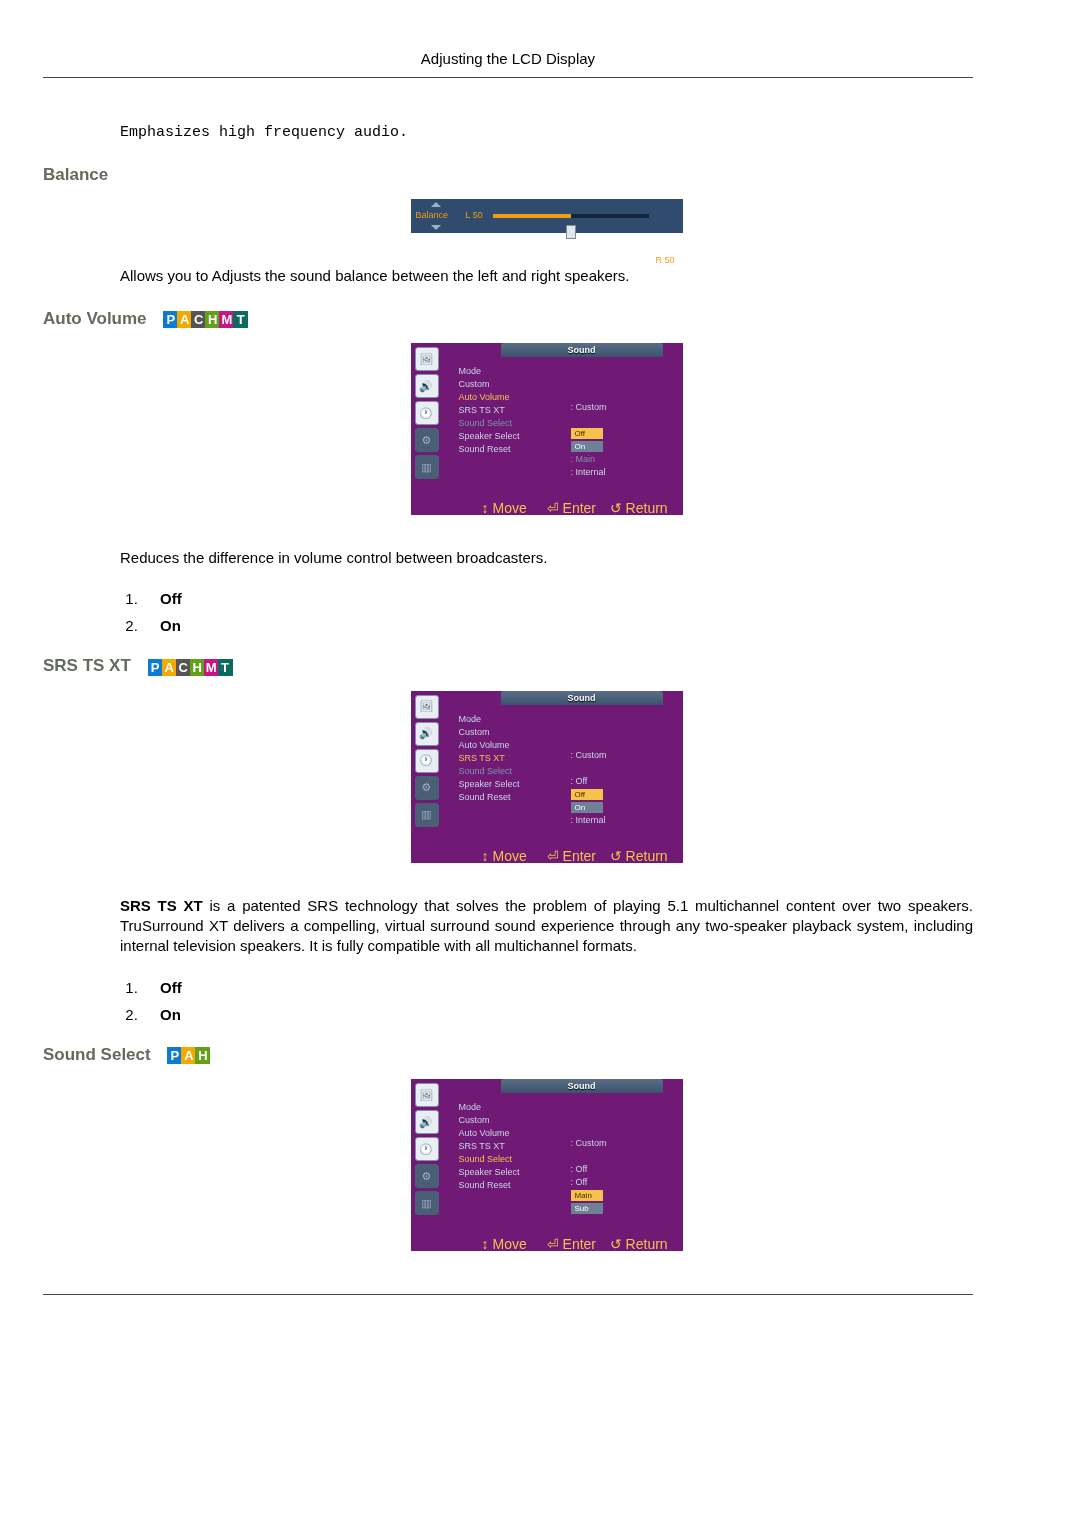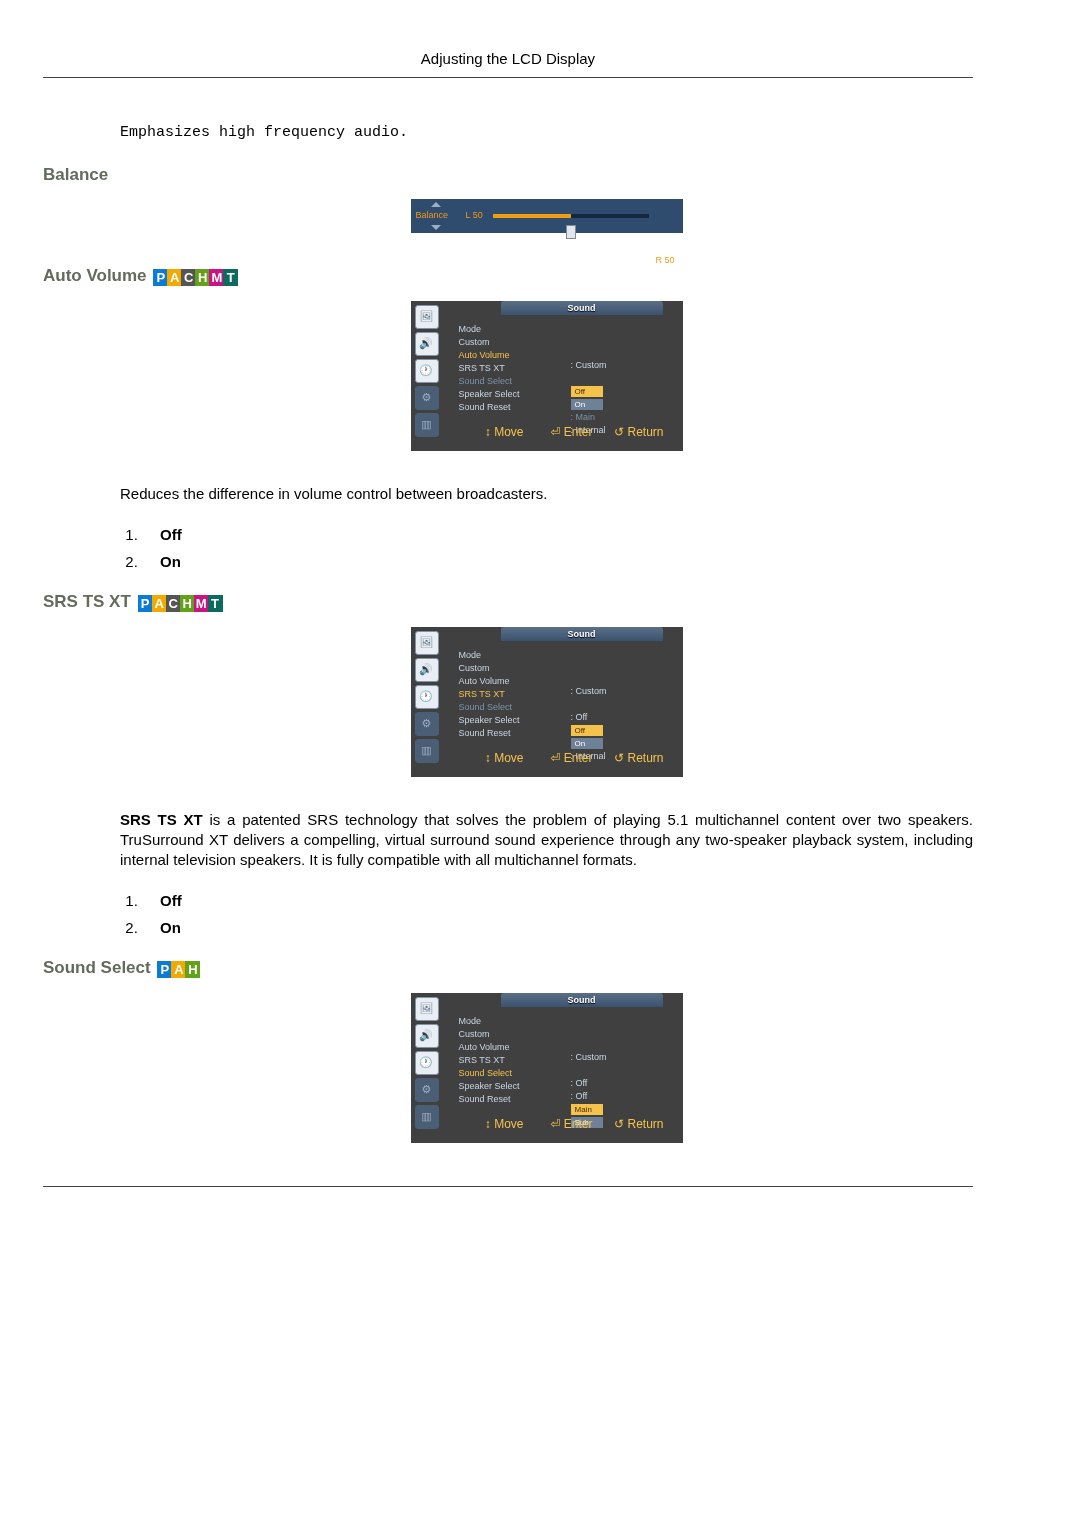--- a/index.html
+++ b/index.html
@@ -26,21 +26,21 @@
   }
   .section-heading {
     font-size: 17px;
     font-weight: bold;
     color: #636B5D;
     margin: 18px 0 14px -77px;
   }
   .source-badges {
     display: inline-block;
     vertical-align: middle;
-    margin-left: 2px;
+    margin-left: 12px;
   }
   .badge {
     display: inline-block;
     width: 15px;
     height: 17px;
     font-size: 13px;
     font-weight: bold;
     color: #fff;
     text-align: center;
     line-height: 17px;
@@ -102,22 +102,22 @@
   }
   .balance-fig .knob {
     position:absolute; top:11px; left:50%; margin-left:-5px;
     width:8px; height:12px; background:#dfe6ed; border:1px solid #888;
   }
 
   
   .osd {
     display:inline-block;
     width: 272px;
-    height: 150px;
-    background: #404040;
+    height: 172px;
+    background: #701a75;
     position: relative;
     font-size: 9px;
     color: #C9D6E3;
     text-align: left;
   }
   .osd .title-tab {
     position:absolute; top:0; left:90px; right:20px;
     height:14px;
     background: linear-gradient(to bottom,#5b6f85,#3b5270);
     border-radius: 3px 3px 0 0;
@@ -146,23 +146,23 @@
   }
   .osd .hl { color:#F5C24B; }
   .osd .dimtxt { color:#7E93A8; }
   .osd .opt-box {
     display:inline-block; background:#6E8197; color:#fff;
     padding:0 4px; height:11px; line-height:11px; font-size:8px;
     min-width:24px; text-align:left;
   }
   .osd .opt-box.sel { background:#F5C24B; color:#4a2a00; }
   .osd .footer {
-    position:absolute; bottom:12px; left:60px; right:10px; height:14px;
-    display:flex; justify-content:space-between; align-items:flex-end;
-    font-size:12px; color:#F5C24B;
+    position:absolute; bottom:0; left:60px; right:10px; height:14px;
+    display:flex; justify-content:space-between; align-items:center;
+    font-size:14px; color:#F5C24B;
   }
   .osd .footer span { flex:1; text-align:center; }
   .bottom-rule {
     border-top: 1px solid #444;
     margin-top: 40px;
   }
 </style>
 </head>
 <body>
 
@@ -178,20 +178,21 @@
         <div class="arr up"></div>
         <div class="arr down"></div>
         <div class="blabel">Balance</div>
         <div class="ltxt">L 50</div>
         <div class="track">
             <div class="knob"></div>
           </div>
         <div class="rtxt">R 50</div>
       </div>
     </div>
+    <p class="para">Allows you to Adjusts the sound balance between the left and right speakers.</p>
 
     <div class="section-heading">
       <span>Auto Volume</span>
       <span class="source-badges">
         <span class="badge b-p">P</span><span class="badge b-a">A</span><span class="badge b-c">C</span><span class="badge b-h">H</span><span class="badge b-m">M</span><span class="badge b-t">T</span>
       </span>
     </div>
     <div class="figure-row">
       <div class="osd">
         <div class="title-tab">Sound</div>

